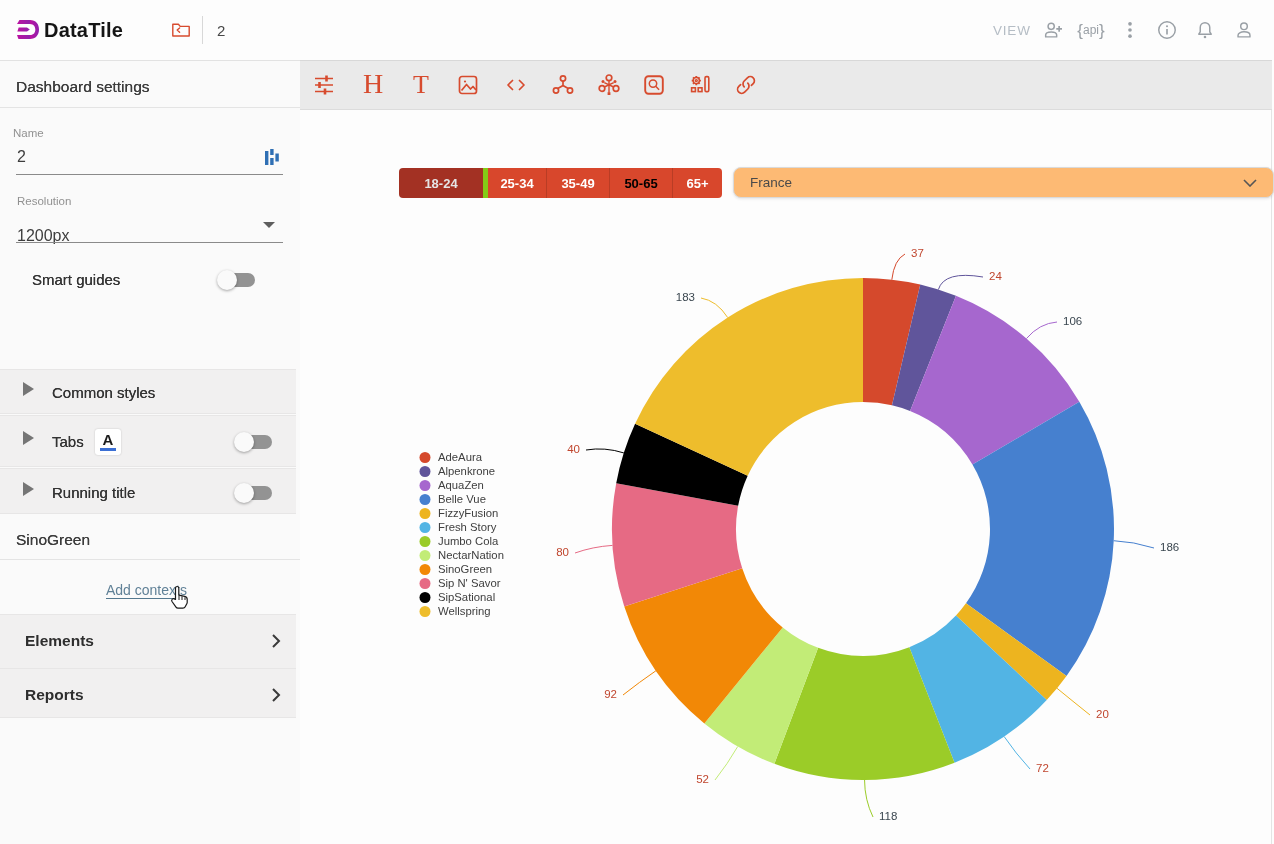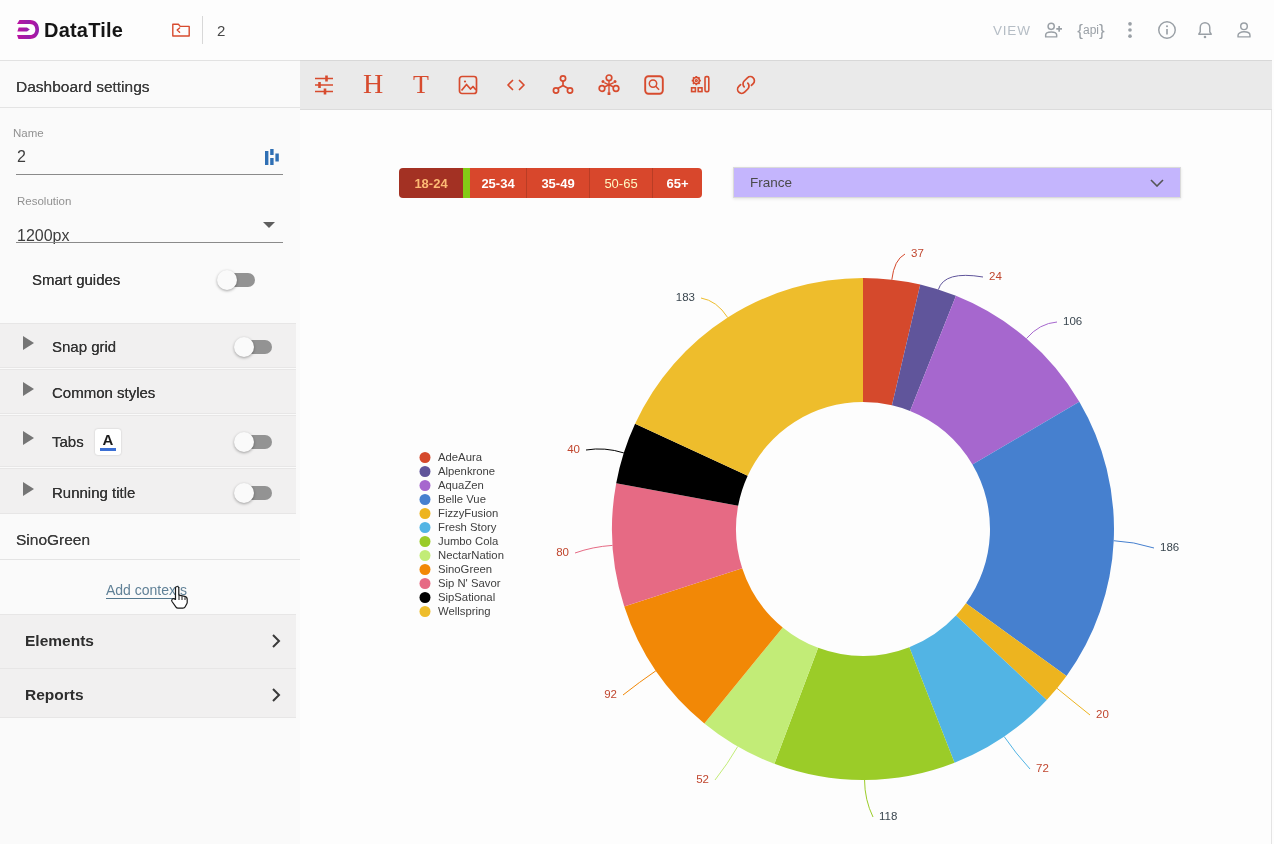--- a/index.html
+++ b/index.html
@@ -88,27 +88,20 @@
 <div class="lbl" style="left:17px;top:134px">Resolution</div>
 <div class="val" style="left:17px;top:166px">1200px</div>
 <div class="abs" style="left:263px;top:161px;width:0;height:0;border-top:6px solid #5e5e5e;border-left:6px solid transparent;border-right:6px solid transparent"></div>
 <div class="uline" style="top:181px"></div>
 
 <div class="abs" style="left:32px;top:210px;font-size:15px;color:#333;text-shadow:0 0 .5px #333">Smart guides</div>
 <div class="toggle" style="left:219px;top:212px">
       <div class="knob"></div>
     </div>
 
-<div class="row" style="top:262px;height:45px">
-  <div class="tri" style="top:12px"></div>
-  <div class="rowtitle" style="top:14px">Snap grid</div>
-  <div class="toggle" style="left:236px;top:16px">
-        <div class="knob"></div>
-      </div>
-</div>
 <div class="row" style="top:308px;height:45px">
   <div class="tri" style="top:12px"></div>
   <div class="rowtitle" style="top:14px">Common styles</div>
 </div>
 <div class="row" style="top:354px;height:52px">
   <div class="tri" style="top:15px"></div>
   <div class="rowtitle" style="top:17px">Tabs</div>
   <div class="abs" style="left:95px;top:13px;width:26px;height:26px;background:#fff;border-radius:3px;box-shadow:0 0 2px rgba(0,0,0,.2)">
     <div style="position:absolute;left:0;top:2px;width:26px;text-align:center;font-size:15px;font-weight:700;color:#1c1c1c">A</div>
     <div style="position:absolute;left:5px;bottom:4px;width:16px;height:3.5px;background:#3b6fd4"></div>
@@ -192,28 +185,28 @@
     <rect x="17" y="3.6" width="3.8" height="15" rx="1.4" stroke-width="1.6"></rect>
   </svg>
 <svg width="24" height="24" viewBox="0 0 24 24" style="position:absolute;left:734px;top:73px" fill="none" stroke="#d74b2e" stroke-width="1.7">
     <path d="M10.2 13.8a4.1 4.1 0 0 1 0-5.8l3.2-3.2a4.1 4.1 0 1 1 5.8 5.8l-1.8 1.8" stroke-linecap="round"></path>
     <path d="M13.8 10.2a4.1 4.1 0 0 1 0 5.8l-3.2 3.2a4.1 4.1 0 1 1-5.8-5.8l1.8-1.8" stroke-linecap="round"></path>
   </svg>
 <div id="canvas"></div>
 <div class="abs" style="left:1271px;top:110px;width:1px;height:734px;background:#e4e4e4"></div>
 
 <div class="abs" style="left:399px;top:168px;height:30px;display:flex;border-radius:4px;overflow:hidden">
-  <div style="width:64px;background:#a33123;color:#fdba74;font-size:13px;font-weight:700;display:flex;align-items:center;justify-content:center">18-24</div>
-  <div style="width:63px;background:#d8472c;border-left:7px solid #84cc16;color:#fff;font-size:13px;font-weight:700;display:flex;align-items:center;justify-content:center">25-34</div>
+  <div style="width:84px;background:#a33123;color:#e5e5e5;font-size:13px;font-weight:700;display:flex;align-items:center;justify-content:center">18-24</div>
+  <div style="width:63px;background:#d8472c;border-left:5px solid #84cc16;color:#fff;font-size:13px;font-weight:700;display:flex;align-items:center;justify-content:center">25-34</div>
   <div style="width:63px;background:#d8472c;border-left:1px solid #b93d25;color:#fff;font-size:13px;font-weight:700;display:flex;align-items:center;justify-content:center">35-49</div>
-  <div style="width:63px;background:#d8472c;border-left:1px solid #b93d25;color:#fef9c3;font-size:13px;font-weight:400;display:flex;align-items:center;justify-content:center">50-65</div>
+  <div style="width:63px;background:#d8472c;border-left:1px solid #b93d25;color:#000000;font-size:13px;font-weight:700;display:flex;align-items:center;justify-content:center">50-65</div>
   <div style="width:50px;background:#d8472c;border-left:1px solid #b93d25;color:#fff;font-size:13px;font-weight:700;display:flex;align-items:center;justify-content:center">65+</div>
 </div>
 
-<div class="abs" style="left:733px;top:167px;width:448px;height:31px;background:#c4b5fd;border:1px solid #dadada;border-radius:0;box-shadow:0 1px 3px rgba(0,0,0,.1)">
+<div class="abs" style="left:733px;top:167px;width:541px;height:31px;background:#fdba74;border:1px solid #dadada;border-radius:8px;box-shadow:0 1px 3px rgba(0,0,0,.1)">
   <div style="position:absolute;left:16px;top:7px;font-size:13.5px;color:#4a4a4a">France</div>
   <svg width="14" height="8" viewBox="0 0 14 8" style="position:absolute;right:16px;top:11px" fill="none" stroke="#555" stroke-width="1.6">
       <path d="M1 1l6 6 6-6"></path>
     </svg>
 </div>
 
 <svg width="974" height="734" viewBox="0 0 974 734" style="position:absolute;left:300px;top:110px" font-family="Liberation Sans, sans-serif">
     <path d="M563.00,168.00 A251.0,251.0 0 0 1 620.27,174.62 L591.97,295.35 A127.0,127.0 0 0 0 563.00,292.00 Z" fill="#d5492c"></path>
     <path d="M620.27,174.62 A251.0,251.0 0 0 1 655.98,185.86 L610.05,301.04 A127.0,127.0 0 0 0 591.97,295.35 Z" fill="#60559b"></path>
     <path d="M655.98,185.86 A251.0,251.0 0 0 1 779.32,291.70 L672.45,354.59 A127.0,127.0 0 0 0 610.05,301.04 Z" fill="#a667ce"></path>

